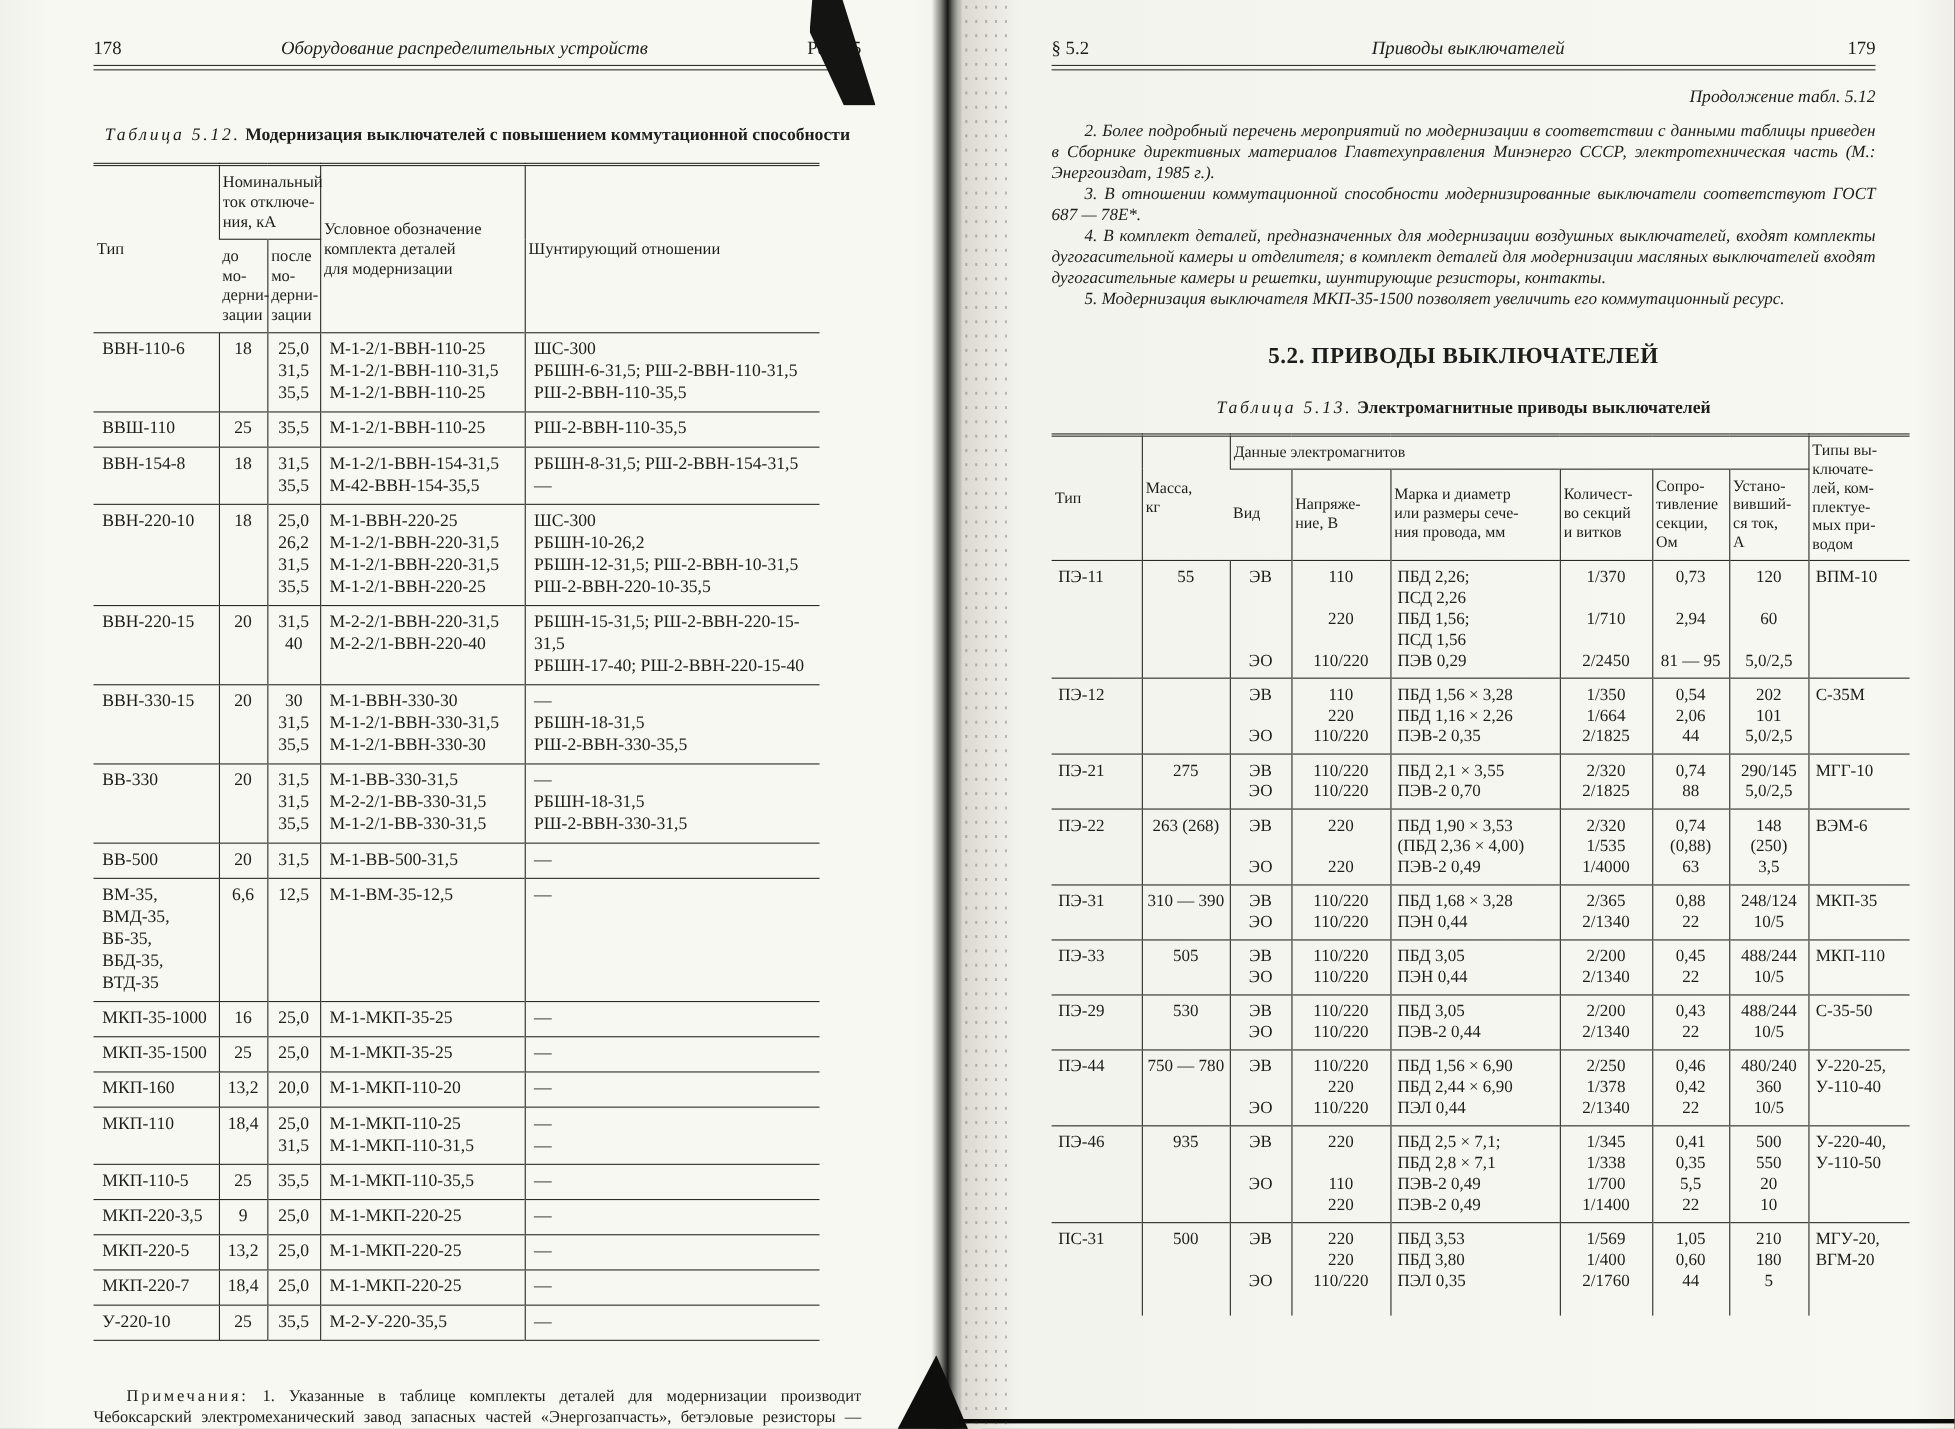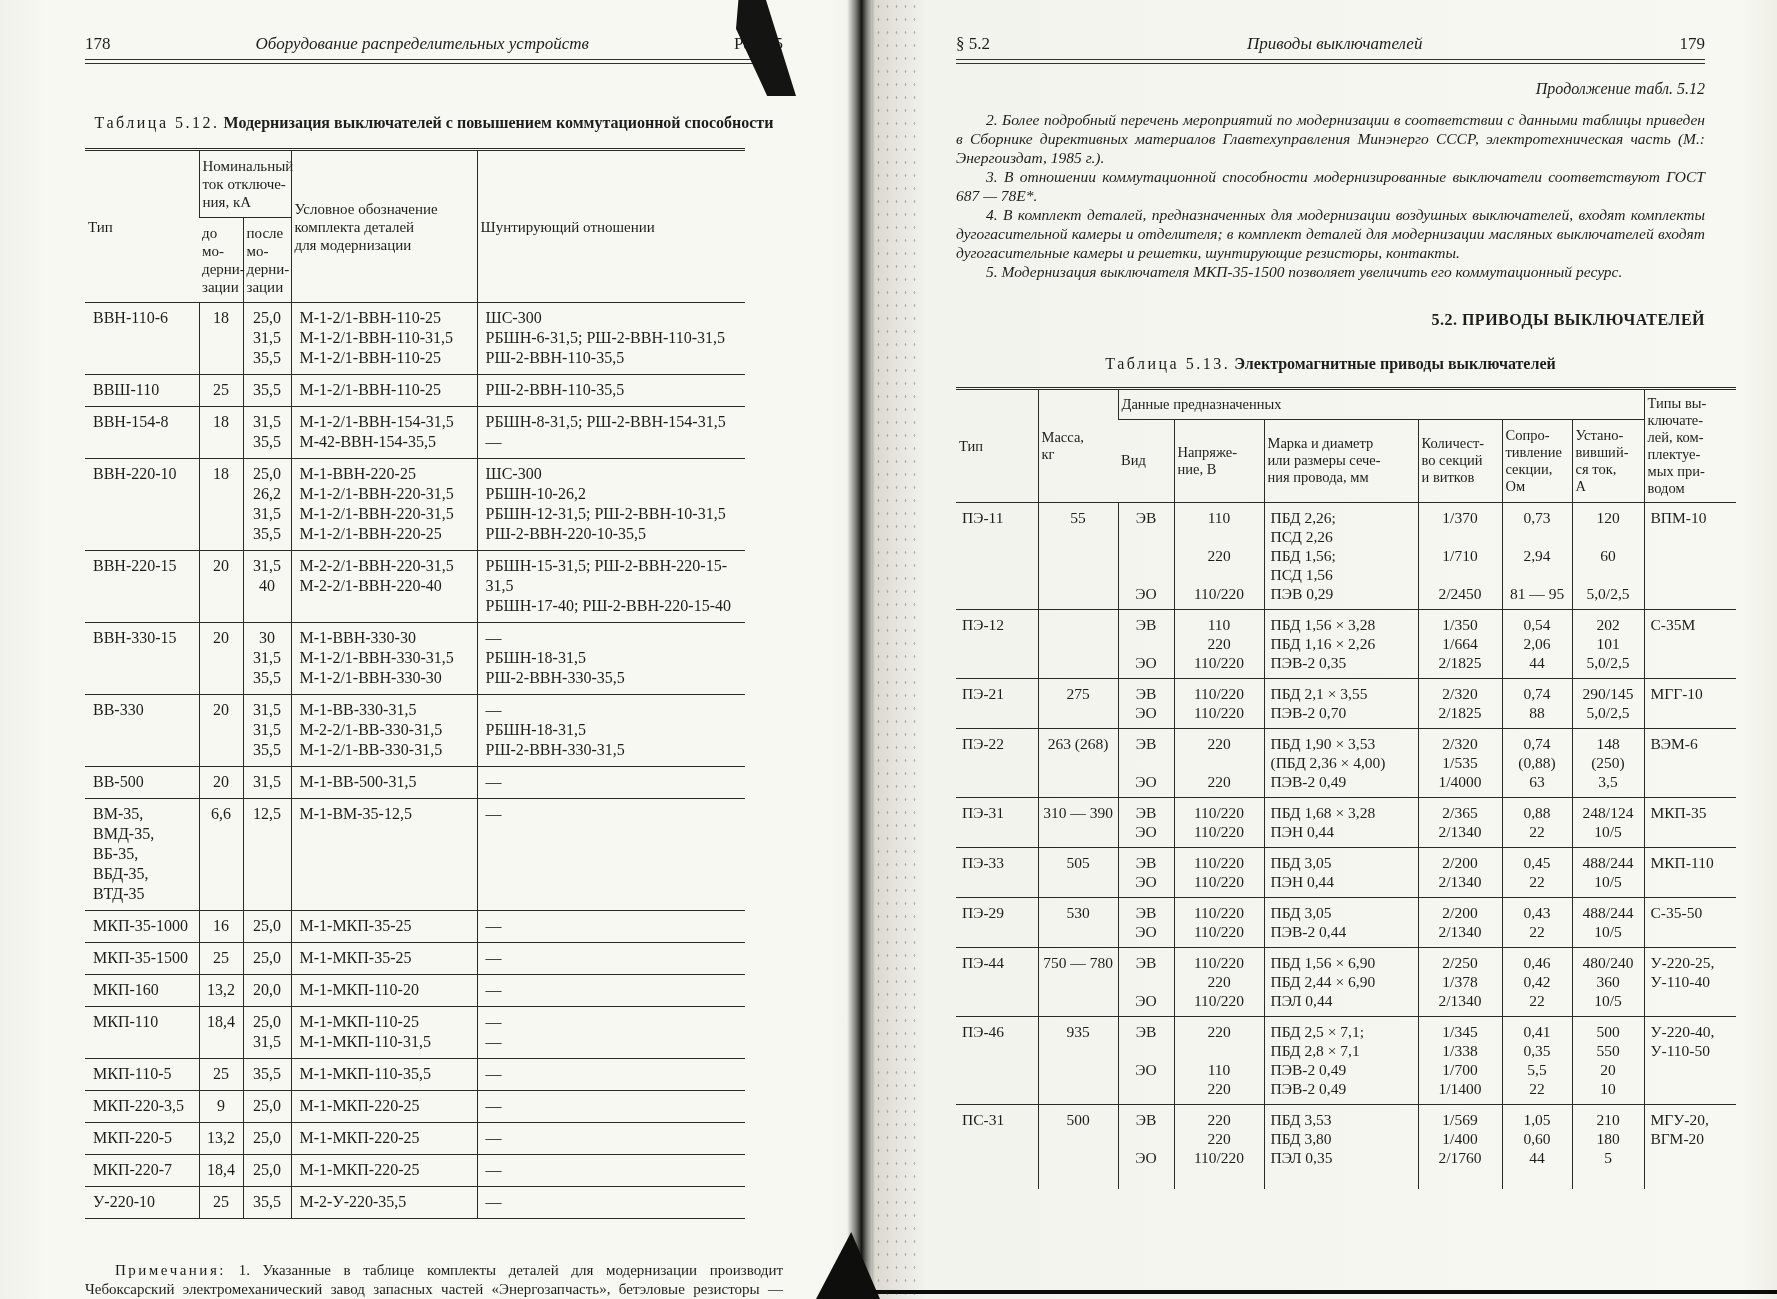--- a/index.html
+++ b/index.html
@@ -21,21 +21,21 @@
   .inner-l { padding:34px 110px 0 85px; }
   .inner-r { padding:34px 72px 0 84px; }
 
   
   .runhead { display:flex; justify-content:space-between; align-items:baseline; font-size:17px; }
   .runhead .mid { font-style:italic; }
   .headrule { margin-top:5px; height:3px; border-top:1.5px solid #32322e; border-bottom:1px solid #32322e; }
 
   
   .tbl-caption { text-align:center; font-size:16px; margin-top:50px; }
-  .tbl-caption .lbl { letter-spacing:2.5px; }
+  .tbl-caption .lbl { letter-spacing:2.5px;font-style:italic; }
   .tbl-caption .ttl { font-weight:bold; }
 
   table { border-collapse:collapse; table-layout:fixed; }
   th { font-weight:normal; text-align:left; vertical-align:middle; white-space:pre-line; }
   td { vertical-align:top; white-space:pre-line; word-wrap:break-word; }
 
   
   #t512 { width:660px; margin-top:16px; border-top:3px double #2a2a26; border-bottom:1px solid #2a2a26; }
   #t512 th, #t512 td { border-left:1px solid #2a2a26; }
   #t512 th:first-child, #t512 td:first-child { border-left:none; }
@@ -54,21 +54,21 @@
   #t513 th { font-size:14.5px; line-height:17px; padding:5px 3px; }
   #t513 td { font-size:15.5px; line-height:19px; padding:5px 6px 6px; }
   #t513 td:nth-child(2), #t513 td:nth-child(3), #t513 td:nth-child(4),
   #t513 td:nth-child(6), #t513 td:nth-child(7), #t513 td:nth-child(8) { text-align:center; padding-left:2px; padding-right:2px; }
   #t513 tbody tr:last-child td { padding-bottom:22px; }
 
   
   .cont { text-align:right; font-style:italic; font-size:16px; margin-top:16px; }
   .notes { margin-top:12px;font-style:italic; }
   .notes p { margin:0; text-indent:30px; text-align:justify; font-size:15.5px; line-height:19px; }
-  .sect-title { text-align:right; font-weight:bold; font-size:16px; letter-spacing:.5px; margin-top:30px; }
+  .sect-title { text-align:center; font-weight:bold; font-size:21px; letter-spacing:.5px; margin-top:30px; }
   .footnote { margin-top:42px; font-size:15px; line-height:19px; text-align:justify; text-indent:30px; }
   .footnote .lbl { letter-spacing:2.5px; }
 
   
   .art-wedge { position:absolute; left:736px; top:0; width:60px; height:96px; background:#141412;
                clip-path:polygon(4% 0, 50% 0, 100% 100%, 52% 100%, 0 30%); }
   .art-gutter { position:absolute; left:847px; top:0; width:28px; height:1299px;
                background:linear-gradient(to right, rgba(20,20,17,0) 0%, rgba(20,20,17,.5) 30%, #161613 52%, rgba(20,20,17,.5) 72%, rgba(20,20,17,0) 100%); }
   .art-tri { position:absolute; left:816px; top:1232px; width:64px; height:67px; background:#0e0e0c;
              clip-path:polygon(55% 0, 100% 100%, 0 100%); }
@@ -335,21 +335,21 @@
           <col style="width:84px">
           <col style="width:70px">
           <col style="width:72px">
           <col style="width:92px">
         </colgroup>
       <thead>
         <tr>
           <th rowspan="2">Тип</th>
           <th rowspan="2">Масса,
 кг</th>
-          <th colspan="6">Данные предназначенных</th>
+          <th colspan="6">Данные электромагнитов</th>
           <th rowspan="2">Типы вы-
 ключате-
 лей, ком-
 плектуе-
 мых при-
 водом</th>
         </tr>
         <tr>
           <th>Вид</th>
           <th>Напряже-

